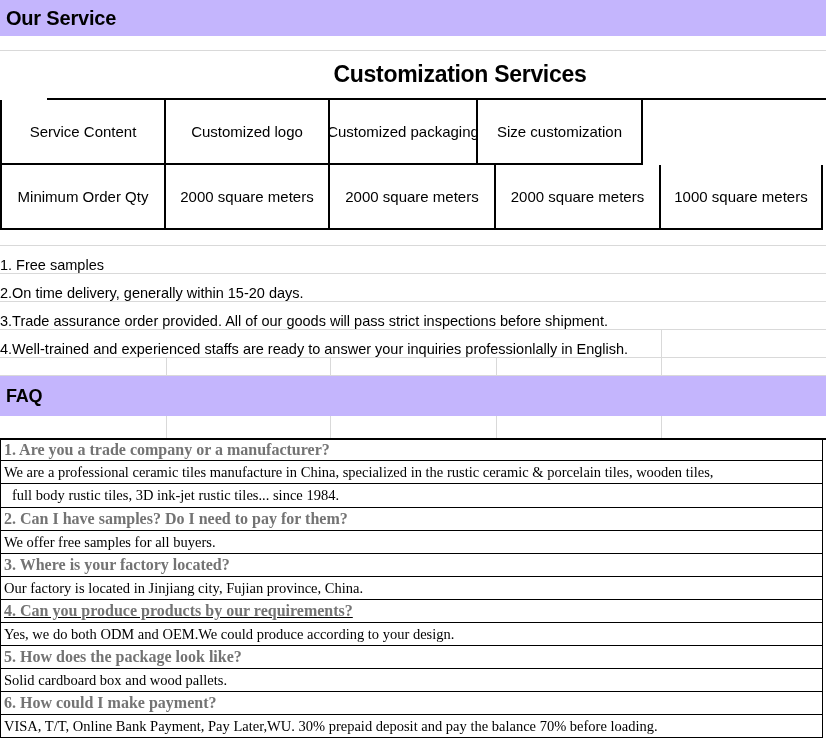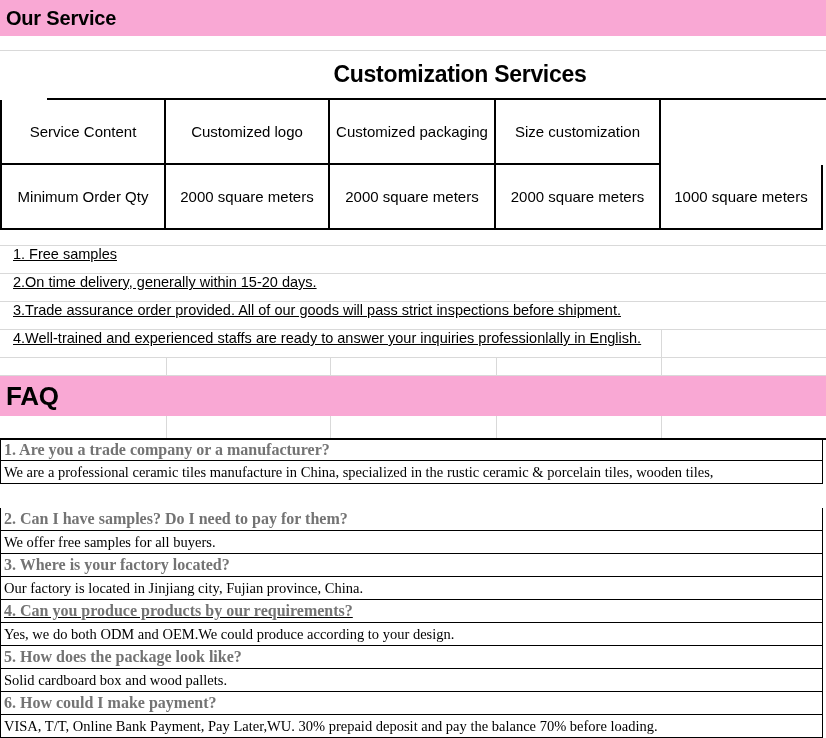--- a/index.html
+++ b/index.html
@@ -22,32 +22,32 @@
 
   
   .band {
     position: absolute;
     left: 0;
     box-sizing: border-box;
   }
 
   
   .section-title {
-    background: #f9a8d4;
+    background: #c4b5fd;
     font-weight: bold;
     display: flex;
     align-items: center;
     padding-left: 6px;
     letter-spacing: -0.2px;
   }
   .section-title.our-service {
     font-size: 20px;
   }
   .section-title.faq {
-    font-size: 26px;
+    font-size: 18px;
   }
 
   
   .gridrow {
     position: absolute;
     left: 0;
     width: 826px;
     box-sizing: border-box;
     border-bottom: 1px solid #d9d9d9;
   }
@@ -98,25 +98,24 @@
     border-left: 2px solid #000;
   }
 
   
   .feature-line {
     position: absolute;
     left: 0;
     box-sizing: border-box;
     border-bottom: 1px solid #d9d9d9;
     display: flex;
-    align-items: flex-start;
-    padding-left: 13px;
+    align-items: flex-end;
+    padding-left: 0;
     font-size: 14.5px;
     white-space: nowrap;
-    text-decoration: underline;
   }
 
   
   .faq-row {
     position: absolute;
     left: 0;
     width: 823px;
     box-sizing: border-box;
     border-left: 1px solid #000;
     border-right: 1px solid #000;
@@ -153,21 +152,21 @@
 
   <div class="gridrow" style="top:36px; height:15px;"></div>
 
   <div class="cust-title" style="top:51px; height:49px;">
     <span>Customization Services</span>
   </div>
 
   <div class="cust-row" style="top:100px; height:65px;">
     <div class="cell" style="width:166px;">Service Content</div>
     <div class="cell" style="width:164px;">Customized logo</div>
-    <div class="cell" style="width:166px;">Customized packaging</div>
+    <div class="cell" style="width:148px;">Customized packaging</div>
     <div class="cell" style="width:165px;">Size customization</div>
   </div>
 
   <div class="cust-row" style="top:165px; height:65px;">
     <div class="cell" style="width:166px;">Minimum Order Qty</div>
     <div class="cell" style="width:164px;">2000 square meters</div>
     <div class="cell" style="width:166px;">2000 square meters</div>
     <div class="cell" style="width:165px;">2000 square meters</div>
     <div class="cell" style="width:162px;">1000 square meters</div>
   </div>
@@ -206,20 +205,23 @@
     <div class="gridcell" style="left:496px; width:1px;"></div>
     <div class="gridcell" style="left:661px; width:1px;"></div>
   </div>
 
   <div class="faq-row" style="top:440px; height:21px;">
     <span class="faq-q">1. Are you a trade company or a manufacturer?</span>
   </div>
   <div class="faq-row" style="top:461px; height:23px;">
     <span class="faq-a">We are a professional ceramic tiles manufacture in China, specialized in the rustic ceramic &amp; porcelain tiles, wooden tiles,</span>
   </div>
+  <div class="faq-row" style="top:484px; height:24px;">
+    <span class="faq-a indent"> full body rustic tiles, 3D ink-jet rustic tiles... since 1984.</span>
+  </div>
 
   <div class="faq-row" style="top:508px; height:23px;">
     <span class="faq-q">2. Can I have samples? Do I need to pay for them?</span>
   </div>
   <div class="faq-row" style="top:531px; height:23px;">
     <span class="faq-a">We offer free samples for all buyers.</span>
   </div>
 
   <div class="faq-row" style="top:554px; height:23px;">
     <span class="faq-q">3. Where is your factory located?</span>

